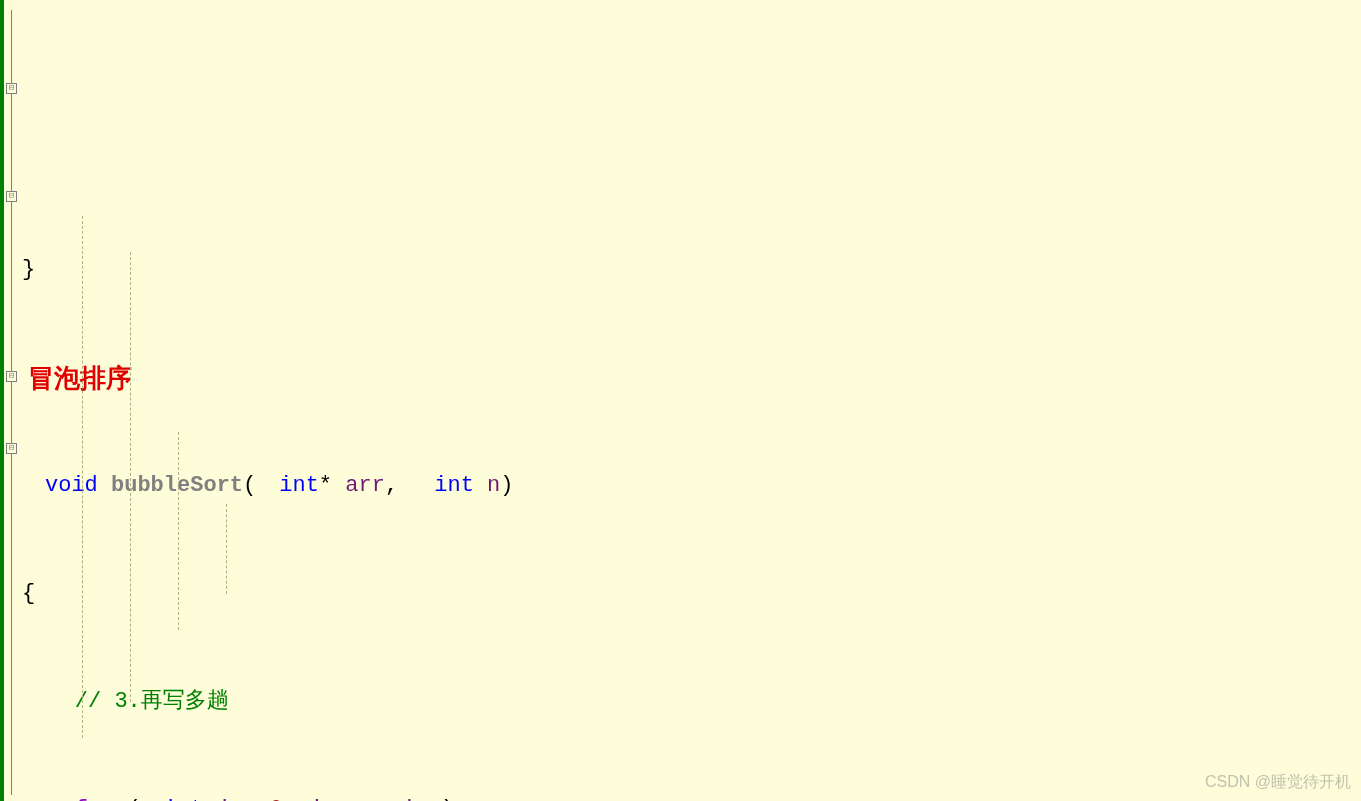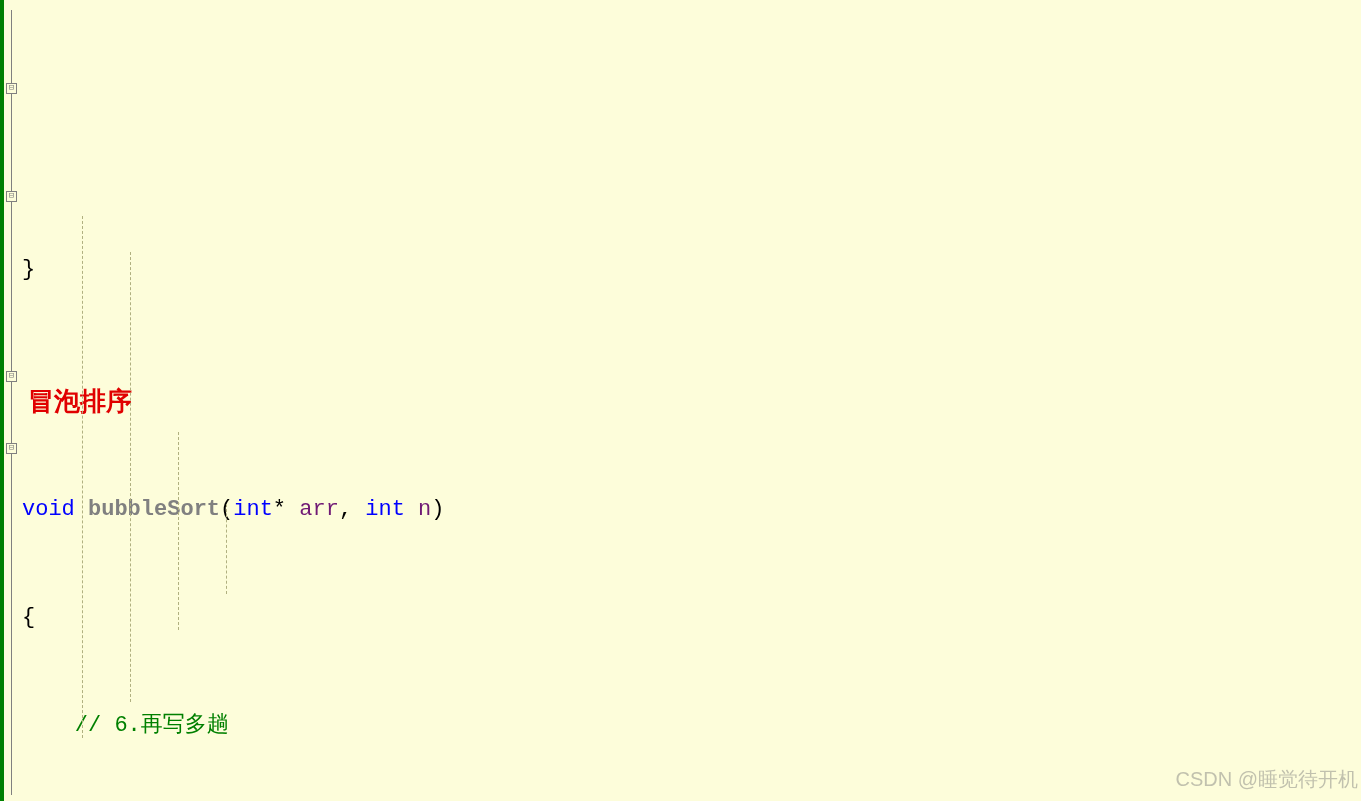--- a/index.html
+++ b/index.html
@@ -46,45 +46,44 @@
       flex: 1;
       white-space: pre;
       line-height: 36px;
       position: relative;
     }
     .line { height: 36px; }
     .heading {
       color: #e00000;
       font-weight: bold;
       font-size: 26px;
-      font-family: Liberation Serif, serif;
+      font-family: Liberation Sans, sans-serif;
       padding-left: 6px;
       height: 36px;
       line-height: 36px;
-      margin-top: 24px;
     }
-    .kw { color: #0000ff; }
+    .kw { color: #0000ff; margin-left: 23px; }
     .ident { color: #701a75; }
     .op { color: #000000; }
     .num { color: #a31515; }
     .comment { color: #008000; }
     .purple { color: #8f08c4; }
     .brace { color: #000000; }
     .func { color: #808080; font-weight: bold; }
     .indent-guide {
       position: absolute;
       width: 0;
       border-left: 1px dashed #b0b080;
     }
     .watermark {
       position: absolute;
-      right: 3px;
+      right: 10px;
       bottom: 8px;
       color: rgba(120,120,120,0.45);
-      font-size: 20px;
+      font-size: 16px;
       font-family: sans-serif;
     }
   </style>
 </head>
 <body>
 
 <div class="editor">
   <div class="gutter">
     <div class="fold-line" style="top:10px; height:785px;"></div>
     <div class="fold-icon" style="top:83px;">⊟</div>
@@ -95,21 +94,21 @@
   <div class="code-area">
     <div class="indent-guide" style="left:60px; top:216px; height:522px;"></div>
     <div class="indent-guide" style="left:108px; top:252px; height:450px;"></div>
     <div class="indent-guide" style="left:156px; top:432px; height:198px;"></div>
     <div class="indent-guide" style="left:204px; top:504px; height:90px;"></div>
 
     <div class="line"><span class="brace">}</span></div>
     <div class="heading">冒泡排序</div>
     <div class="line"><span class="kw">void</span><span class="func"> bubbleSort</span><span class="op">(</span><span class="kw">int</span><span class="op">* </span><span class="ident">arr</span><span class="op">, </span><span class="kw">int</span><span> </span><span class="ident">n</span><span class="op">)</span></div>
     <div class="line"><span class="brace">{</span></div>
-    <div class="line"><span class="comment">    // 6.再写多趟</span></div>
+    <div class="line"><span class="comment">    // 3.再写多趟</span></div>
     <div class="line"><span>    </span><span class="purple">for</span><span class="op"> (</span><span class="kw">int</span><span> </span><span class="ident">j</span><span class="op"> = </span><span class="num">0</span><span class="op">; </span><span class="ident">j</span><span class="op"> &lt; </span><span class="ident">n</span><span class="op">; </span><span class="ident">j</span><span class="op">++)</span></div>
     
     
     
     
     
     
     
     
     

